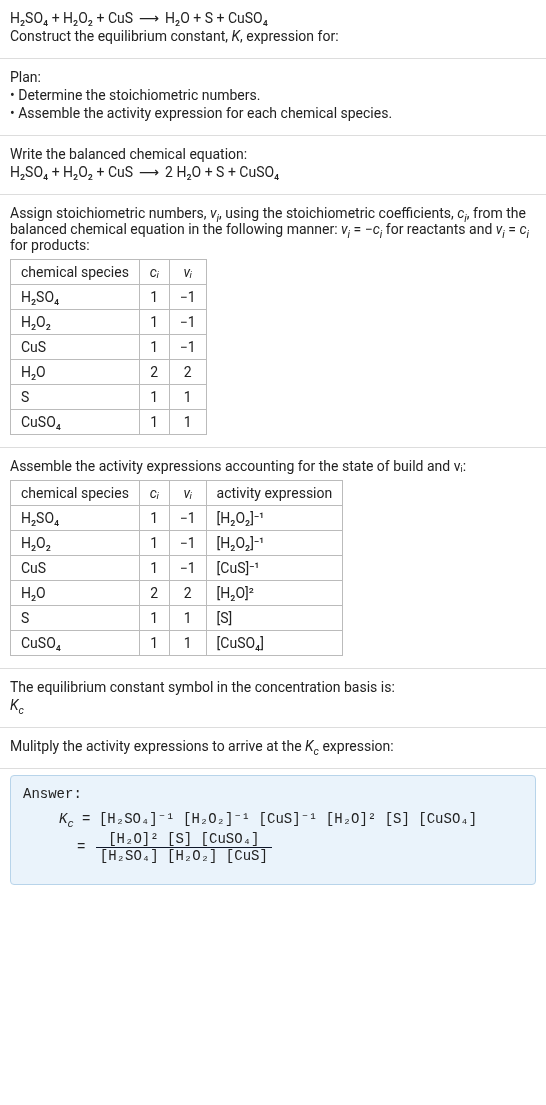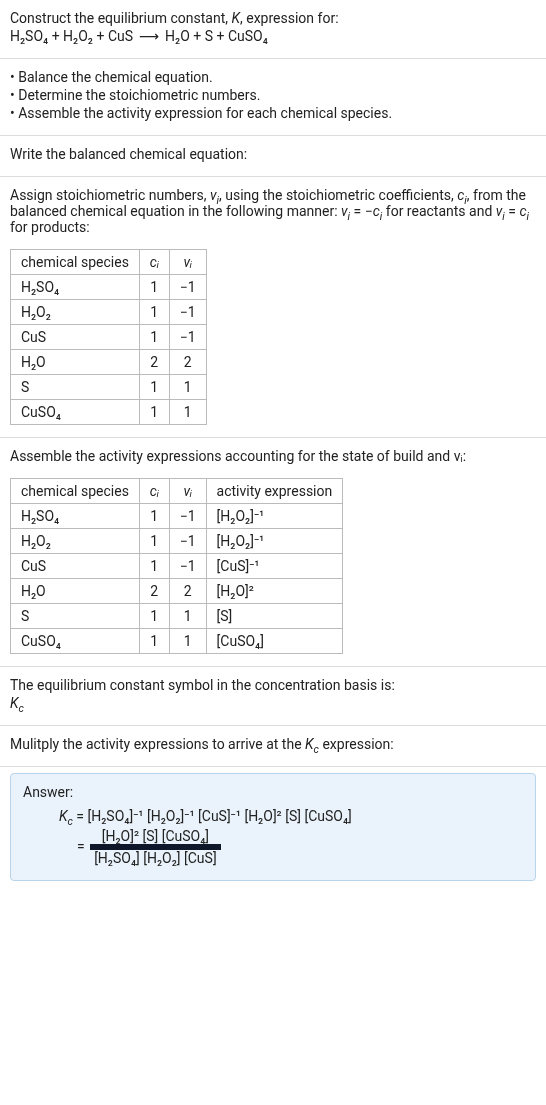--- a/index.html
+++ b/index.html
@@ -15,71 +15,75 @@
     padding: 8px 10px 12px 10px;
     border-bottom: 1px solid #ddd;
   }
   .section:last-child { border-bottom: none; }
   .line { margin: 2px 0; }
   sub { font-size: 0.75em; vertical-align: sub; line-height: 0; }
   .ital { font-style: italic; }
   .arrow { padding: 0 6px; }
   table.dtable {
     border-collapse: collapse;
-    margin-top: 14px;
+    margin-top: 6px;
     border-radius: 23px;
   }
   table.dtable th, table.dtable td {
     border: 1px solid #bbb;
     padding: 4px 10px;
     text-align: left;
     font-weight: normal;
     white-space: nowrap;
   }
   table.dtable td.center, table.dtable th.center { text-align: center; }
   .answer-box {
     background: #eaf3fb;
     border: 1px solid #b8d4ea;
     border-radius: 4px;
-    padding: 10px 12px 14px 12px;
+    padding: 10px 12px 20px 12px;
     margin: 6px 10px 10px 10px;
+    font-family: Liberation Mono, monospace;
   }
   .answer-label { margin-bottom: 8px; }
   .frac {
     display: inline-block;
     vertical-align: middle;
     text-align: center;
     margin: 0 2px;
   }
   .frac .num { display:block; padding: 0 4px; }
-  .frac .den { display:block; border-top: 6px solid #0f172a; padding: 0 4px; }
+  .frac .den { display:block; border-top: 1px solid #0f172a; padding: 0 4px; }
   .indent { padding-left: 36px; }
   .indent2 { padding-left: 54px; }
   .nowrap { white-space: nowrap; }
 </style>
 </head>
 <body>
 
 <div class="section">
-  <div class="line">
-    <span>Construct the equilibrium constant, </span><span class="ital">K</span><span>, expression for:</span>
-  </div>
   <div class="line nowrap">
     <span>H₂SO₄</span><span> + </span><span>H₂O₂</span><span> + </span><span>CuS</span><span class="arrow">⟶</span><span>H₂O</span><span> + </span><span>S</span><span> + </span><span>CuSO₄</span>
   </div>
-</div>
-
-<div class="section">
-  <div class="line">• Balance the chemical equation.</div>
+  <div class="line">
+    <span>Construct the equilibrium constant, </span><span class="ital">K</span><span>, expression for:</span>
+  </div>
+</div>
+
+<div class="section">
+  <div class="line">Plan:</div>
   <div class="line">• Determine the stoichiometric numbers.</div>
   <div class="line">• Assemble the activity expression for each chemical species.</div>
 </div>
 
 <div class="section">
   <div class="line">Write the balanced chemical equation:</div>
+  <div class="line nowrap">
+    <span>H₂SO₄</span><span> + </span><span>H₂O₂</span><span> + </span><span>CuS</span><span class="arrow">⟶</span><span>2 </span><span>H₂O</span><span> + </span><span>S</span><span> + </span><span>CuSO₄</span>
+  </div>
 </div>
 
 <div class="section">
   <div class="line">
     <span>Assign stoichiometric numbers, </span><span class="ital">ν</span><sub class="ital">i</sub><span>, using the stoichiometric coefficients, </span><span class="ital">c</span><sub class="ital">i</sub><span>, from the balanced chemical equation in the following manner: </span><span class="ital">ν</span><sub class="ital">i</sub><span> = −</span><span class="ital">c</span><sub class="ital">i</sub><span> for reactants and </span><span class="ital">ν</span><sub class="ital">i</sub><span> = </span><span class="ital">c</span><sub class="ital">i</sub><span> for products:</span>
   </div>
   <table class="dtable">
     <tbody>
         <tr>
       <th>chemical species</th>

